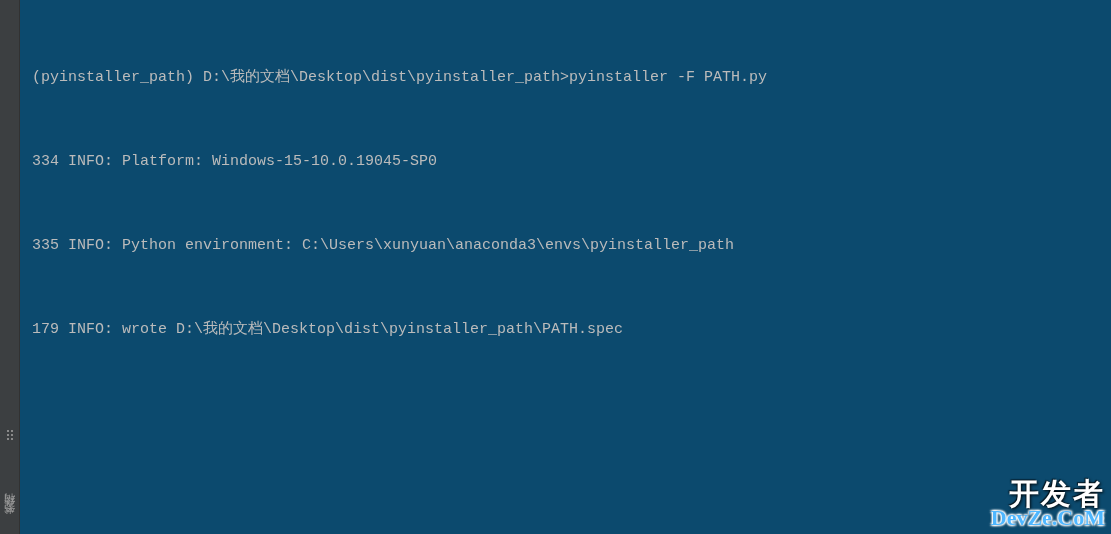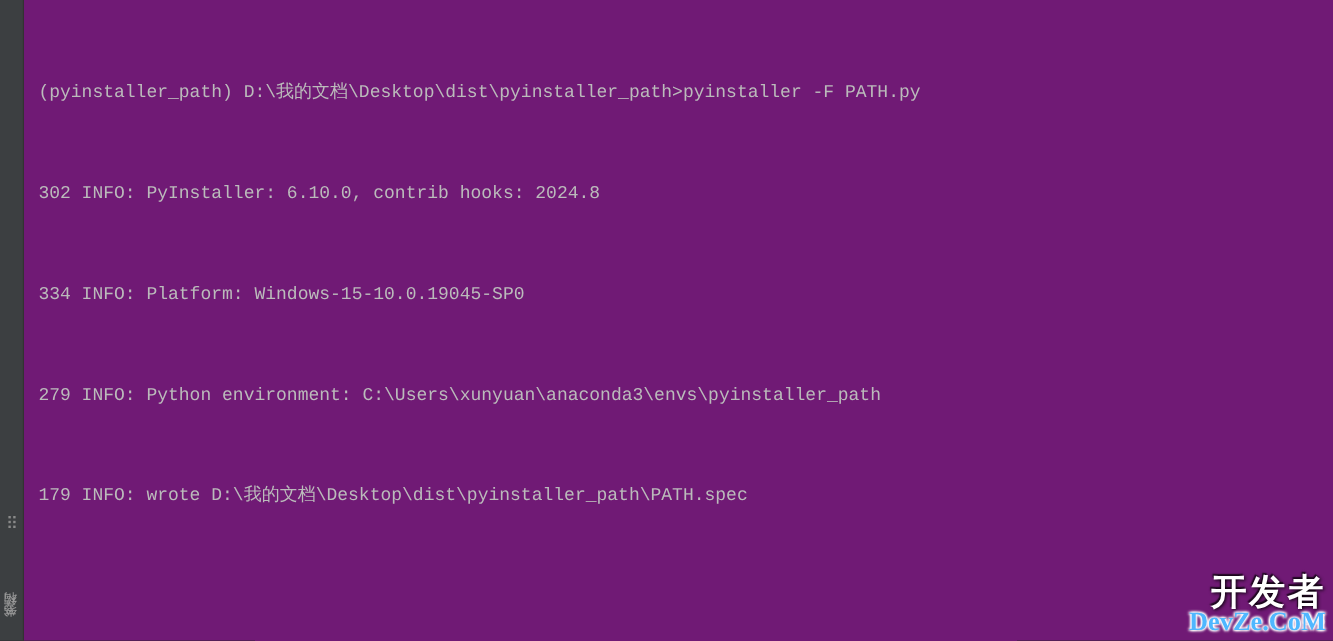--- a/index.html
+++ b/index.html
@@ -47,21 +47,21 @@
     grid-template-columns: 2px 2px;
     grid-template-rows: 2px 2px 2px;
     gap: 2px;
   }
   .gutter-dots span {
     background: #8a8a8a;
     width: 2px; height: 2px;
   }
   .terminal {
     flex: 1;
-    background: #701a75;
+    background: #0c4a6e;
     padding: 8px 12px 0 12px;
     line-height: 28px;
     white-space: pre;
     position: relative;
     overflow: hidden;
   }
   .line { white-space: pre; color: #bbbbbb; }
   .watermark1 {
     position: absolute;
     right: 6px;
@@ -111,23 +111,22 @@
         <span></span>
         <span></span>
         <span></span>
         <span></span>
     </span>
     <span class="gutter-label">书签  结构</span>
   </div>
 
   <div class="terminal">
     <div class="line">(pyinstaller_path) D:\我的文档\Desktop\dist\pyinstaller_path&gt;pyinstaller -F PATH.py</div>
-    <div class="line">302 INFO: PyInstaller: 6.10.0, contrib hooks: 2024.8</div>
     <div class="line">334 INFO: Platform: Windows-15-10.0.19045-SP0</div>
-    <div class="line">279 INFO: Python environment: C:\Users\xunyuan\anaconda3\envs\pyinstaller_path</div>
+    <div class="line">335 INFO: Python environment: C:\Users\xunyuan\anaconda3\envs\pyinstaller_path</div>
     <div class="line">179 INFO: wrote D:\我的文档\Desktop\dist\pyinstaller_path\PATH.spec</div>
     
     
     
     
     
     
     
     
     

